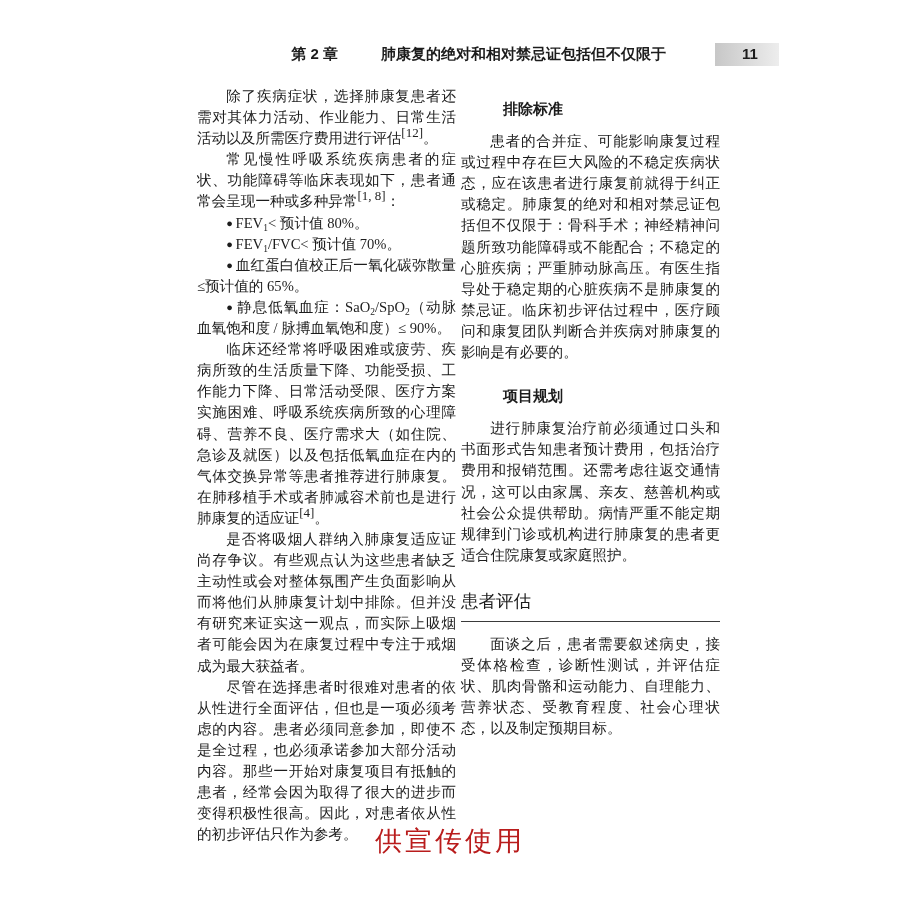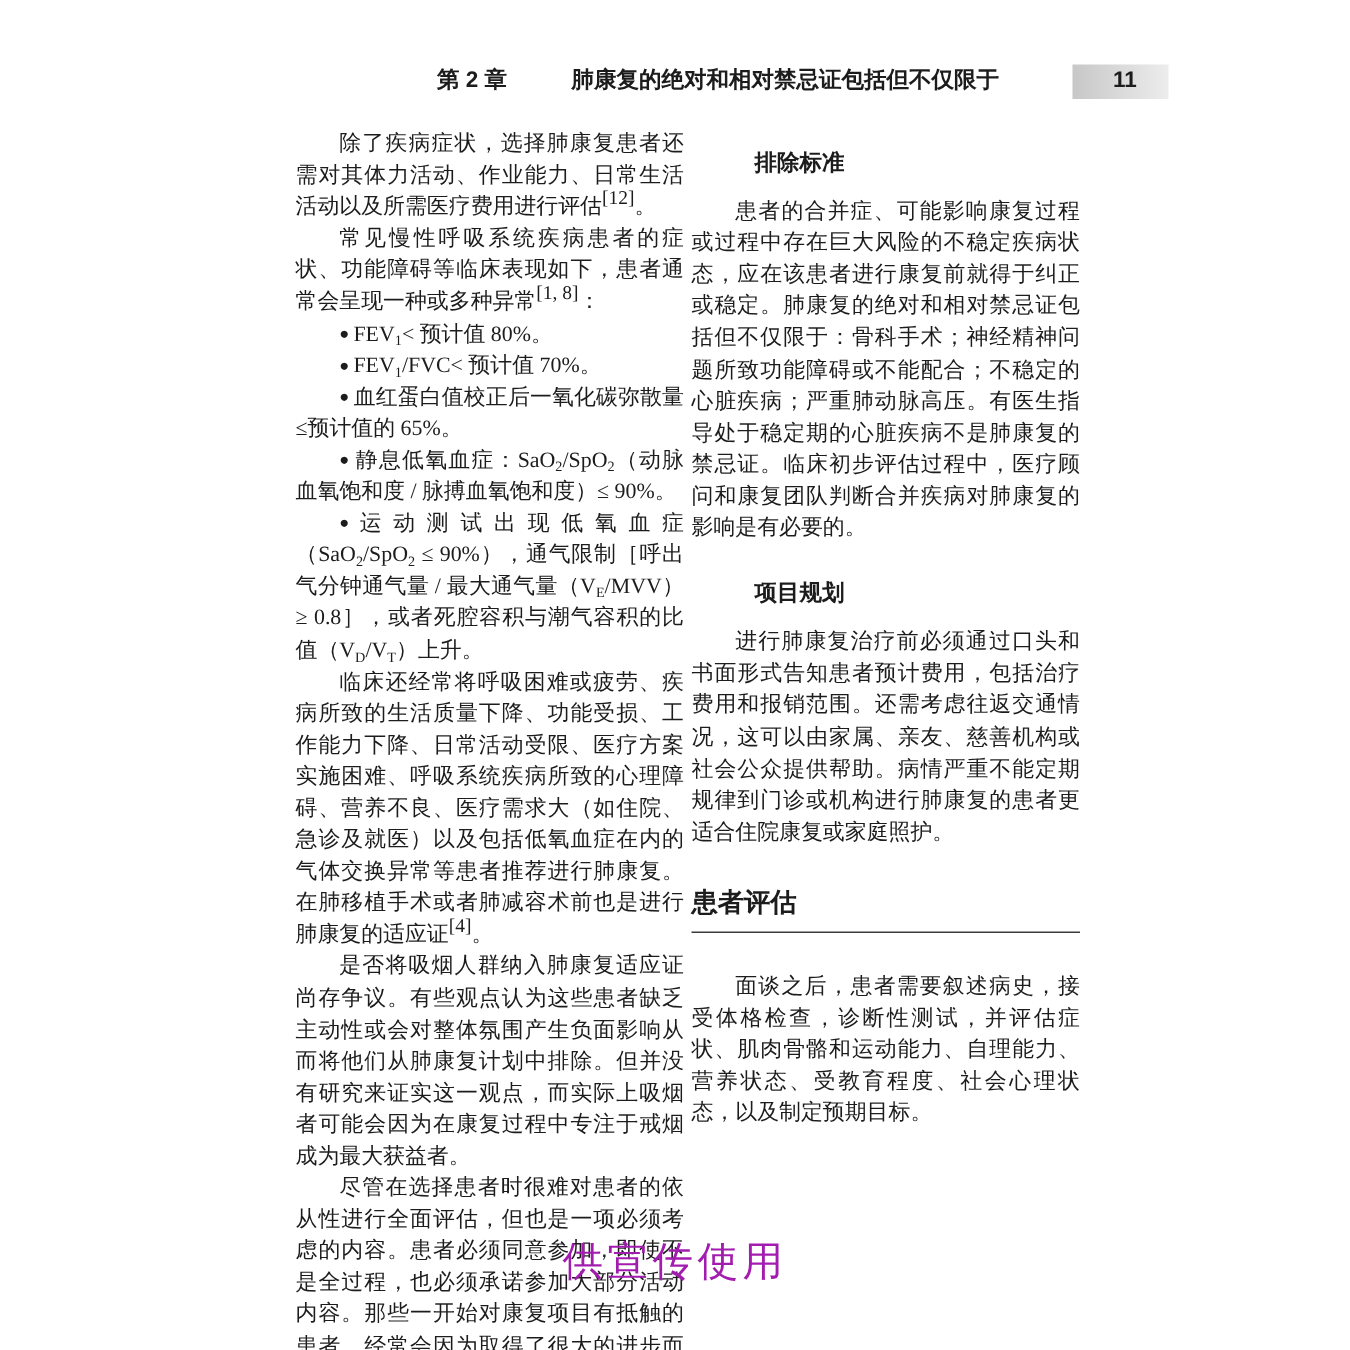--- a/index.html
+++ b/index.html
@@ -35,37 +35,37 @@
   }
   .col-left{left:197px;}
   .col-right{left:461px;}
   .col p{margin:0;text-indent:2em;}
   .col h3{
     margin:12px;text-indent:2em;
     font-family:"Liberation Sans","DejaVu Sans",sans-serif;
     font-size:15px;font-weight:bold;line-height:21.1px;
   }
   .col h2{
-    margin:0 0 26px 0;text-indent:0;
+    margin:0 0 12px 0;text-indent:0;
     font-family:"Liberation Sans","DejaVu Sans",sans-serif;
-    font-size:17.5px;font-weight:bold;line-height:22px;
+    font-size:17.5px;font-weight:normal;line-height:22px;
     padding:2px 0 9px 0;
     border-bottom:1.5px solid #3a3a3a;
   }
   .gap-before{margin-top:22px !important;}
   .bullet{font-size:11px;vertical-align:1px;}
   sup{font-size:13px;vertical-align:super;line-height:0;}
   sub{font-size:9.5px;vertical-align:-3px;line-height:0;}
   
   .watermark{
     position:absolute;top:823px;left:0;width:900px;
     text-align:center;
     font-family:"Liberation Sans","DejaVu Sans",sans-serif;
     font-size:27px;letter-spacing:3px;
-    color:#a21caf;font-weight:normal;
+    color:#b91c1c;font-weight:normal;
   }
 </style>
 </head>
 <body>
 
 <div class="page">
 
   <div class="running-header">
     <span class="chapter">第 2 章</span>
     <span class="title">肺康复的绝对和相对禁忌证包括但不仅限于</span>
@@ -74,21 +74,20 @@
     </span>
   </div>
 
   <div class="col col-left">
       <p>除了疾病症状，选择肺康复患者还需对其体力活动、作业能力、日常生活活动以及所需医疗费用进行评估<sup>[12]</sup>。</p>
       <p>常见慢性呼吸系统疾病患者的症状、功能障碍等临床表现如下，患者通常会呈现一种或多种异常<sup>[1, 8]</sup>：</p>
       <p><span class="bullet">● </span>FEV<sub>1</sub>&lt; 预计值 80%。</p>
       <p><span class="bullet">● </span>FEV<sub>1</sub>/FVC&lt; 预计值 70%。</p>
       <p><span class="bullet">● </span>血红蛋白值校正后一氧化碳弥散量≤预计值的 65%。</p>
       <p><span class="bullet">● </span>静息低氧血症：SaO<sub>2</sub>/SpO<sub>2</sub>（动脉血氧饱和度 / 脉搏血氧饱和度）≤ 90%。</p>
-      <p><span class="bullet">● </span>运 动 测 试 出 现 低 氧 血 症（SaO<sub>2</sub>/SpO<sub>2</sub> ≤ 90%），通气限制［呼出气分钟通气量 / 最大通气量（V<sub>E</sub>/MVV）≥ 0.8］，或者死腔容积与潮气容积的比值（V<sub>D</sub>/V<sub>T</sub>）上升。</p>
       <p>临床还经常将呼吸困难或疲劳、疾病所致的生活质量下降、功能受损、工作能力下降、日常活动受限、医疗方案实施困难、呼吸系统疾病所致的心理障碍、营养不良、医疗需求大（如住院、急诊及就医）以及包括低氧血症在内的气体交换异常等患者推荐进行肺康复。在肺移植手术或者肺减容术前也是进行肺康复的适应证<sup>[4]</sup>。</p>
       <p>是否将吸烟人群纳入肺康复适应证尚存争议。有些观点认为这些患者缺乏主动性或会对整体氛围产生负面影响从而将他们从肺康复计划中排除。但并没有研究来证实这一观点，而实际上吸烟者可能会因为在康复过程中专注于戒烟成为最大获益者。</p>
       <p>尽管在选择患者时很难对患者的依从性进行全面评估，但也是一项必须考虑的内容。患者必须同意参加，即使不是全过程，也必须承诺参加大部分活动内容。那些一开始对康复项目有抵触的患者，经常会因为取得了很大的进步而变得积极性很高。因此，对患者依从性的初步评估只作为参考。</p>
     </div>
 
   <div class="col col-right">
       <h3>排除标准</h3>
       <p>患者的合并症、可能影响康复过程或过程中存在巨大风险的不稳定疾病状态，应在该患者进行康复前就得于纠正或稳定。肺康复的绝对和相对禁忌证包括但不仅限于：骨科手术；神经精神问题所致功能障碍或不能配合；不稳定的心脏疾病；严重肺动脉高压。有医生指导处于稳定期的心脏疾病不是肺康复的禁忌证。临床初步评估过程中，医疗顾问和康复团队判断合并疾病对肺康复的影响是有必要的。</p>
       <h3 class="gap-before">项目规划</h3>
       <p>进行肺康复治疗前必须通过口头和书面形式告知患者预计费用，包括治疗费用和报销范围。还需考虑往返交通情况，这可以由家属、亲友、慈善机构或社会公众提供帮助。病情严重不能定期规律到门诊或机构进行肺康复的患者更适合住院康复或家庭照护。</p>

